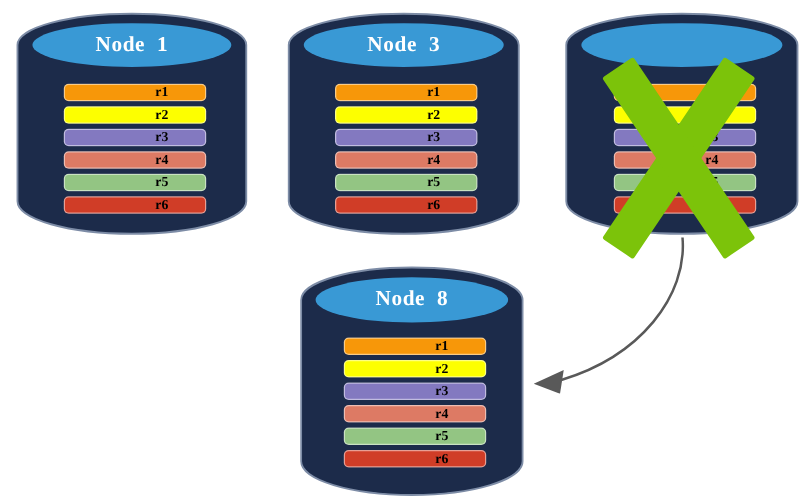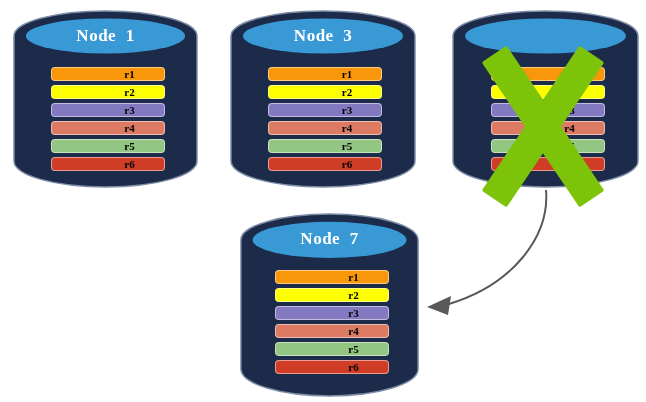--- a/index.html
+++ b/index.html
@@ -123,21 +123,21 @@
       <div class="xbar xbar-a" style="background: rgb(124, 195, 10);"></div>
       <div class="xbar xbar-b" style="background: rgb(124, 195, 10);"></div>
     </div>
   </div>
 
   <div class="node" style="left:239px;top:212px;width:181px;height:186px;">
     <svg class="cyl" viewBox="0 0 188 180" preserveAspectRatio="none">
       <path class="body" d="M2,27 A92,25 0 0 1 186,27 L186,152 A92,26 0 0 1 2,152 Z" fill="#1C2B4A"></path>
       <ellipse cx="94" cy="27" rx="80" ry="17.5" fill="#3999D5"></ellipse>
     </svg>
-    <div class="node-title">Node  7</div>
+    <div class="node-title">Node  8</div>
     <div class="bars">
       <div class="bar" style="background: rgb(247, 151, 9);">
           <span class="bar-label">r1</span>
         </div>
       <div class="bar" style="background: rgb(253, 255, 0);">
           <span class="bar-label">r2</span>
         </div>
       <div class="bar" style="background: rgb(131, 121, 192);">
           <span class="bar-label">r3</span>
         </div>

